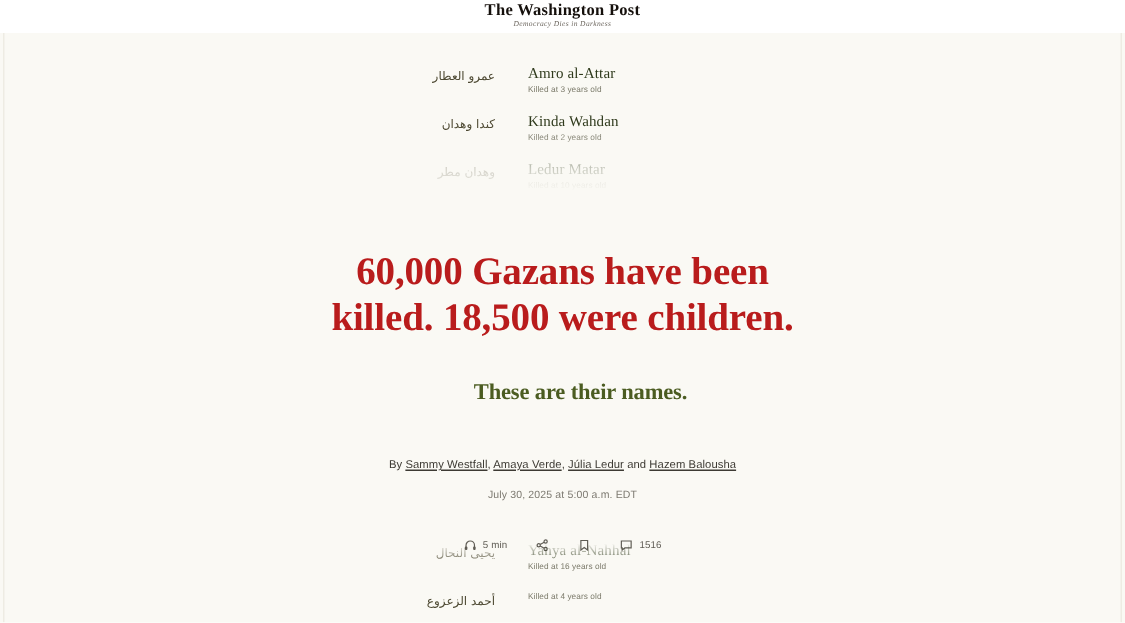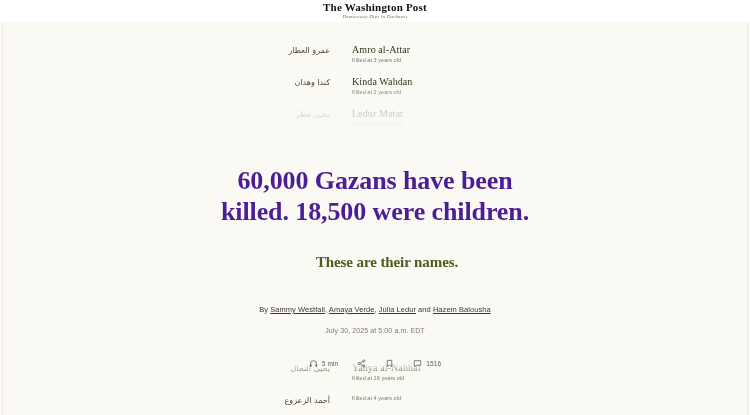--- a/index.html
+++ b/index.html
@@ -135,21 +135,21 @@
     top: 143px;
     left: 0;
     right: 0;
     text-align: center;
   }
   .headline {
     font-family: "Liberation Serif", serif;
     font-weight: 700;
     font-size: 26px;
     line-height: 31px;
-    color: #4c1d95;
+    color: #b91c1c;
     letter-spacing: -0.1px;
     margin: 0 auto;
     max-width: 330px;
   }
   .subhead {
     font-family: "Liberation Serif", serif;
     font-weight: 700;
     font-size: 15px;
     line-height: 26px;
     color: #4b5c21;
@@ -230,21 +230,21 @@
         </div>
       </div>
       <div class="name-row">
         <div class="name-arabic">كندا وهدان</div>
         <div class="name-block">
           <div class="name-en">Kinda Wahdan</div>
           <div class="name-age">Killed at 2 years old</div>
         </div>
       </div>
       <div class="name-row">
-        <div class="name-arabic">يحيى مطر</div>
+        <div class="name-arabic">وهدان مطر</div>
         <div class="name-block">
           <div class="name-en">Ledur Matar</div>
           <div class="name-age">Killed at 10 years old</div>
         </div>
       </div>
     </div>
 
     <div class="hero">
       <h1 class="headline">60,000 Gazans have been killed. 18,500 were children.</h1>
       <div class="subhead">These are their names.</div>

